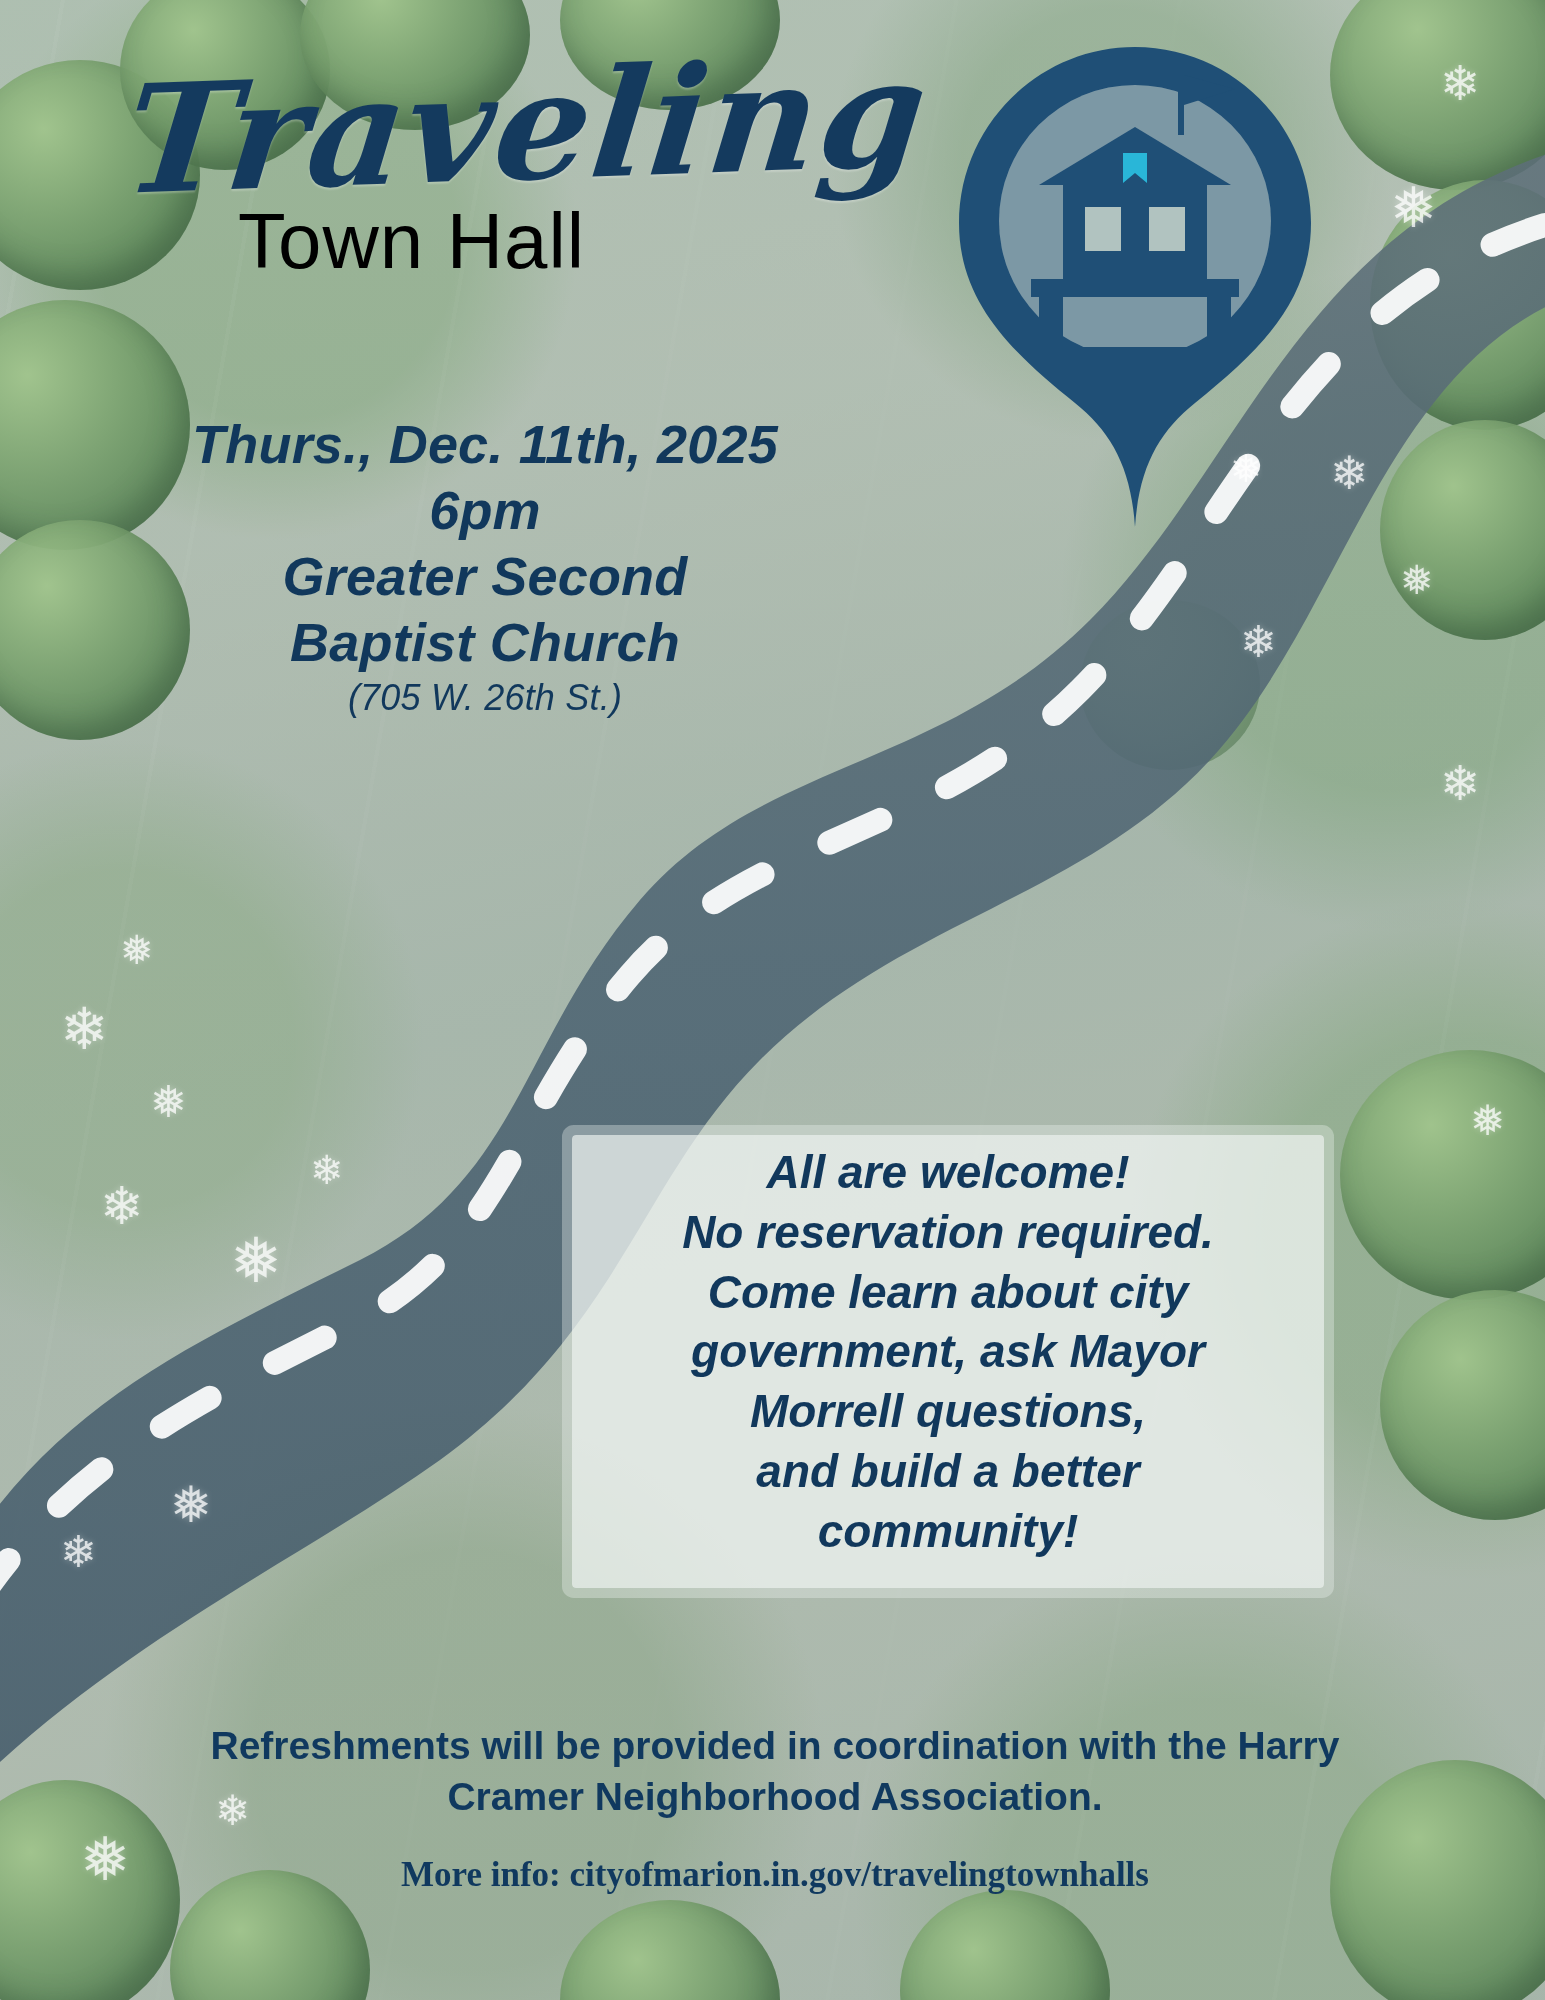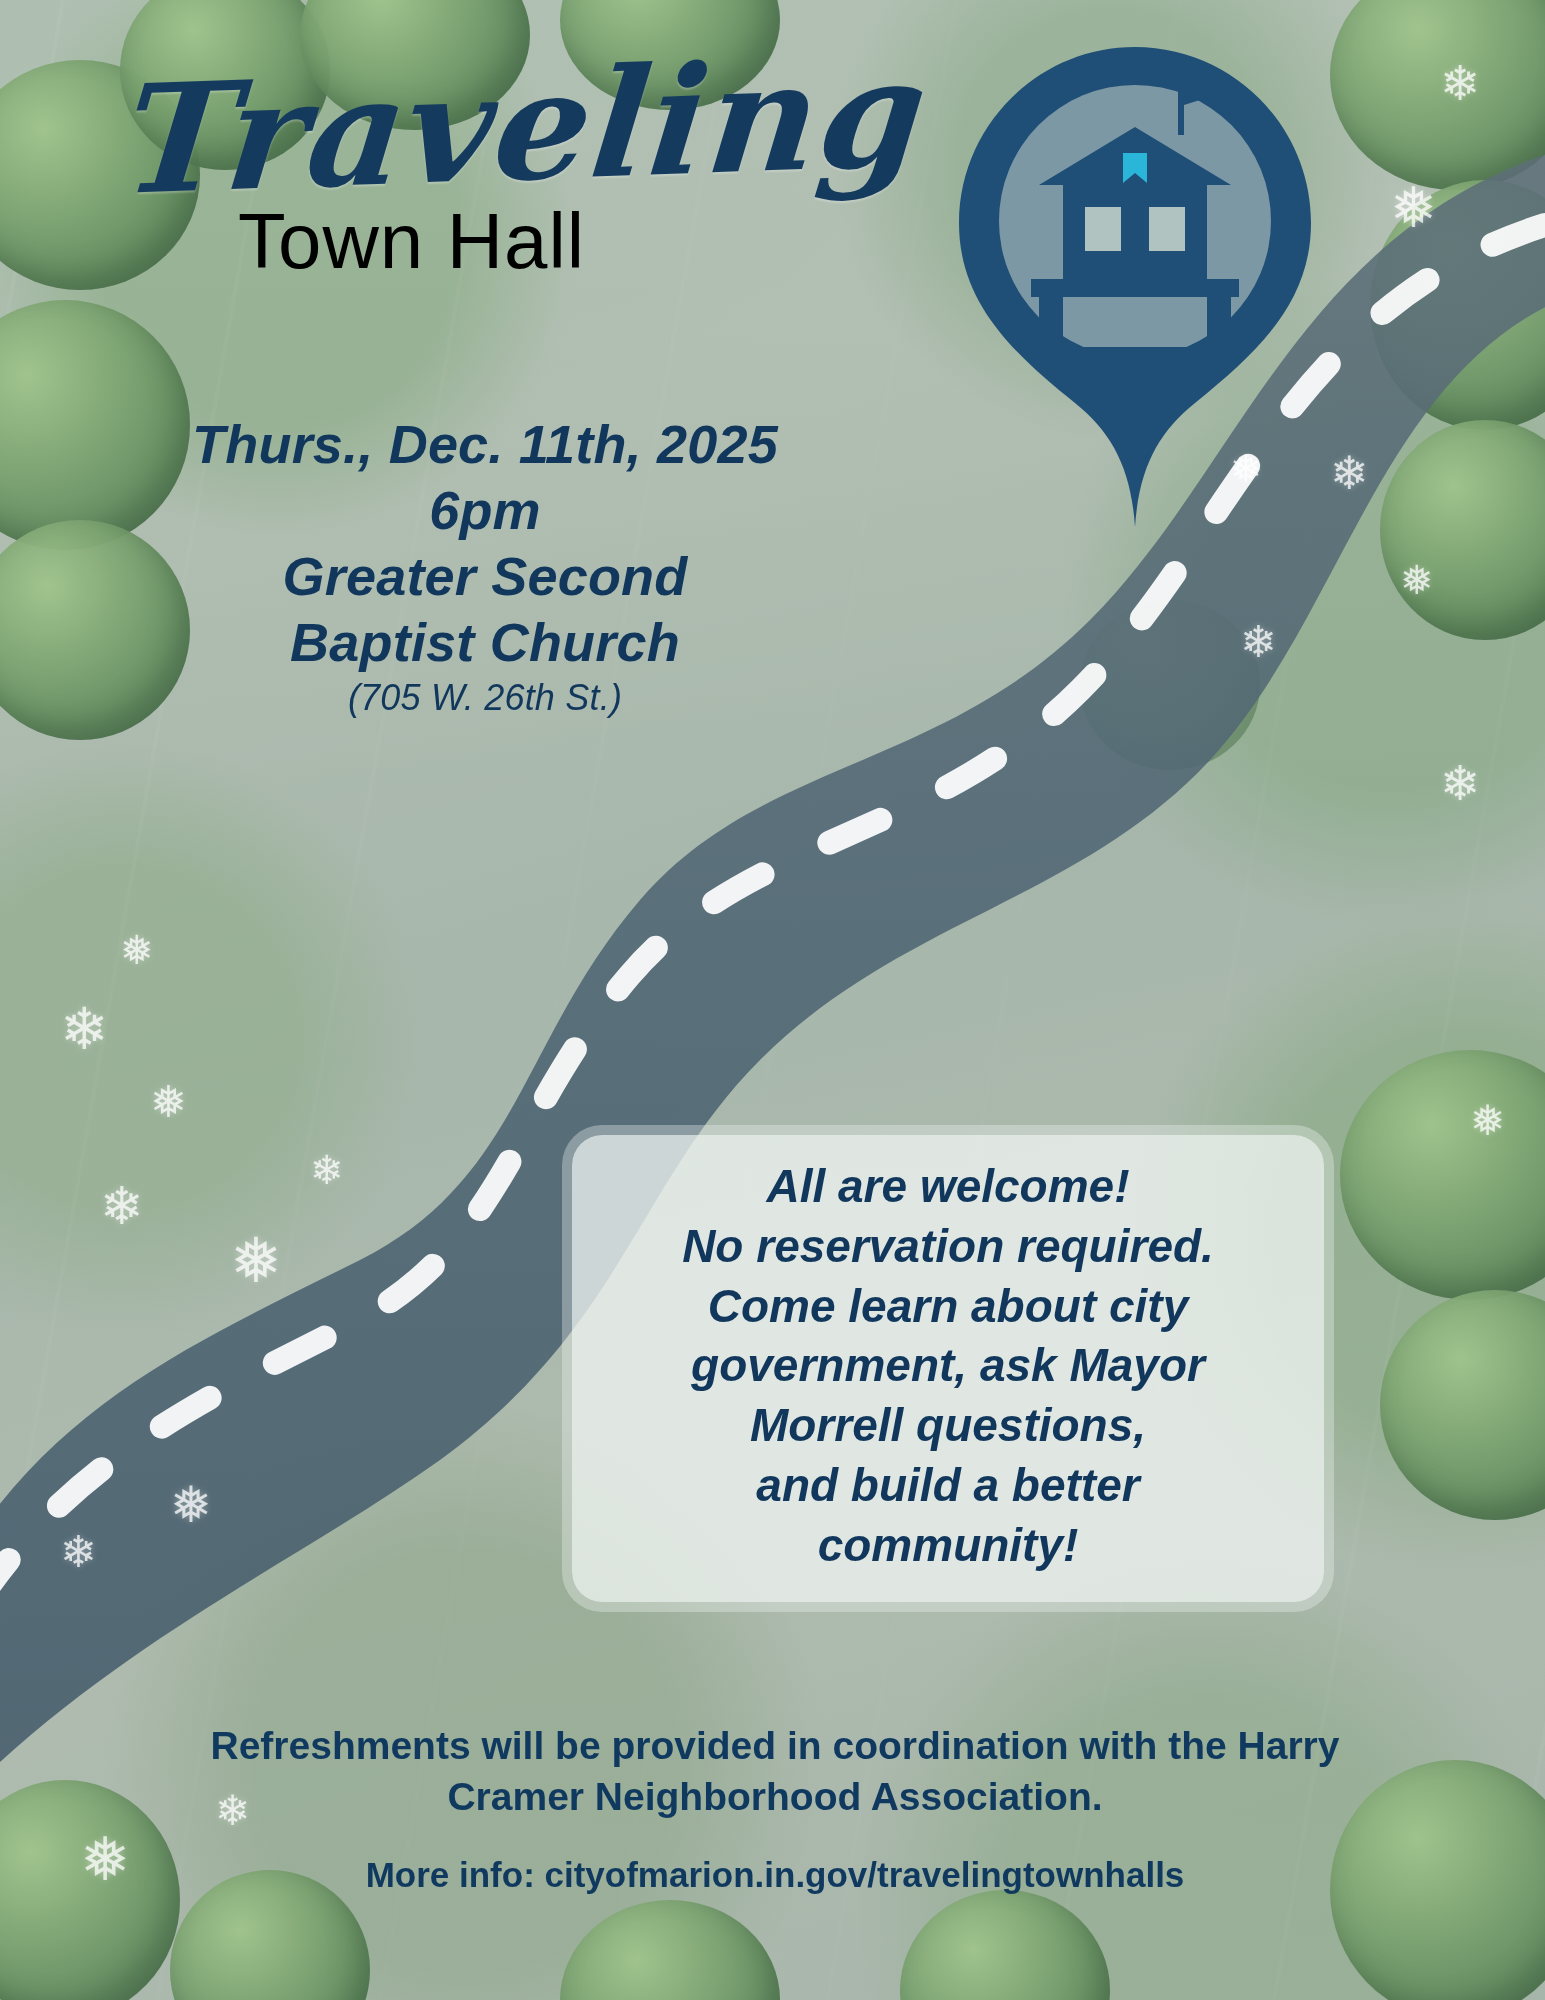--- a/index.html
+++ b/index.html
@@ -120,29 +120,29 @@
   .details .line.addr {
     font-weight: normal;
     font-size: 36px;
   }
 
   .welcome-box {
     position: absolute;
     left: 572px;
     top: 1135px;
     width: 700px;
-    padding: 22px 26px 26px;
+    padding: 8px 26px 26px;
     text-align: center;
     color: #11385c;
     font-weight: bold;
     font-style: italic;
     font-size: 46px;
     line-height: 1.30;
     background: rgba(238,243,241,0.78);
-    border-radius: 30px;
+    border-radius: 4px;
     box-shadow: 0 0 0 10px rgba(238,243,241,0.35);
   }
 
   .refresh {
     position: absolute;
     left: 150px;
     top: 1720px;
     width: 1250px;
     text-align: center;
     color: #10395f;
@@ -153,20 +153,21 @@
 
   .moreinfo {
     position: absolute;
     left: 150px;
     top: 1855px;
     width: 1250px;
     text-align: center;
     color: #10395f;
     font-weight: bold;
     font-size: 35px;
+    font-family: Liberation Serif, serif;
   }
 
   
   .pin {
     position: absolute;
     left: 935px;
     top: 35px;
     width: 400px;
     height: 500px;
   }

